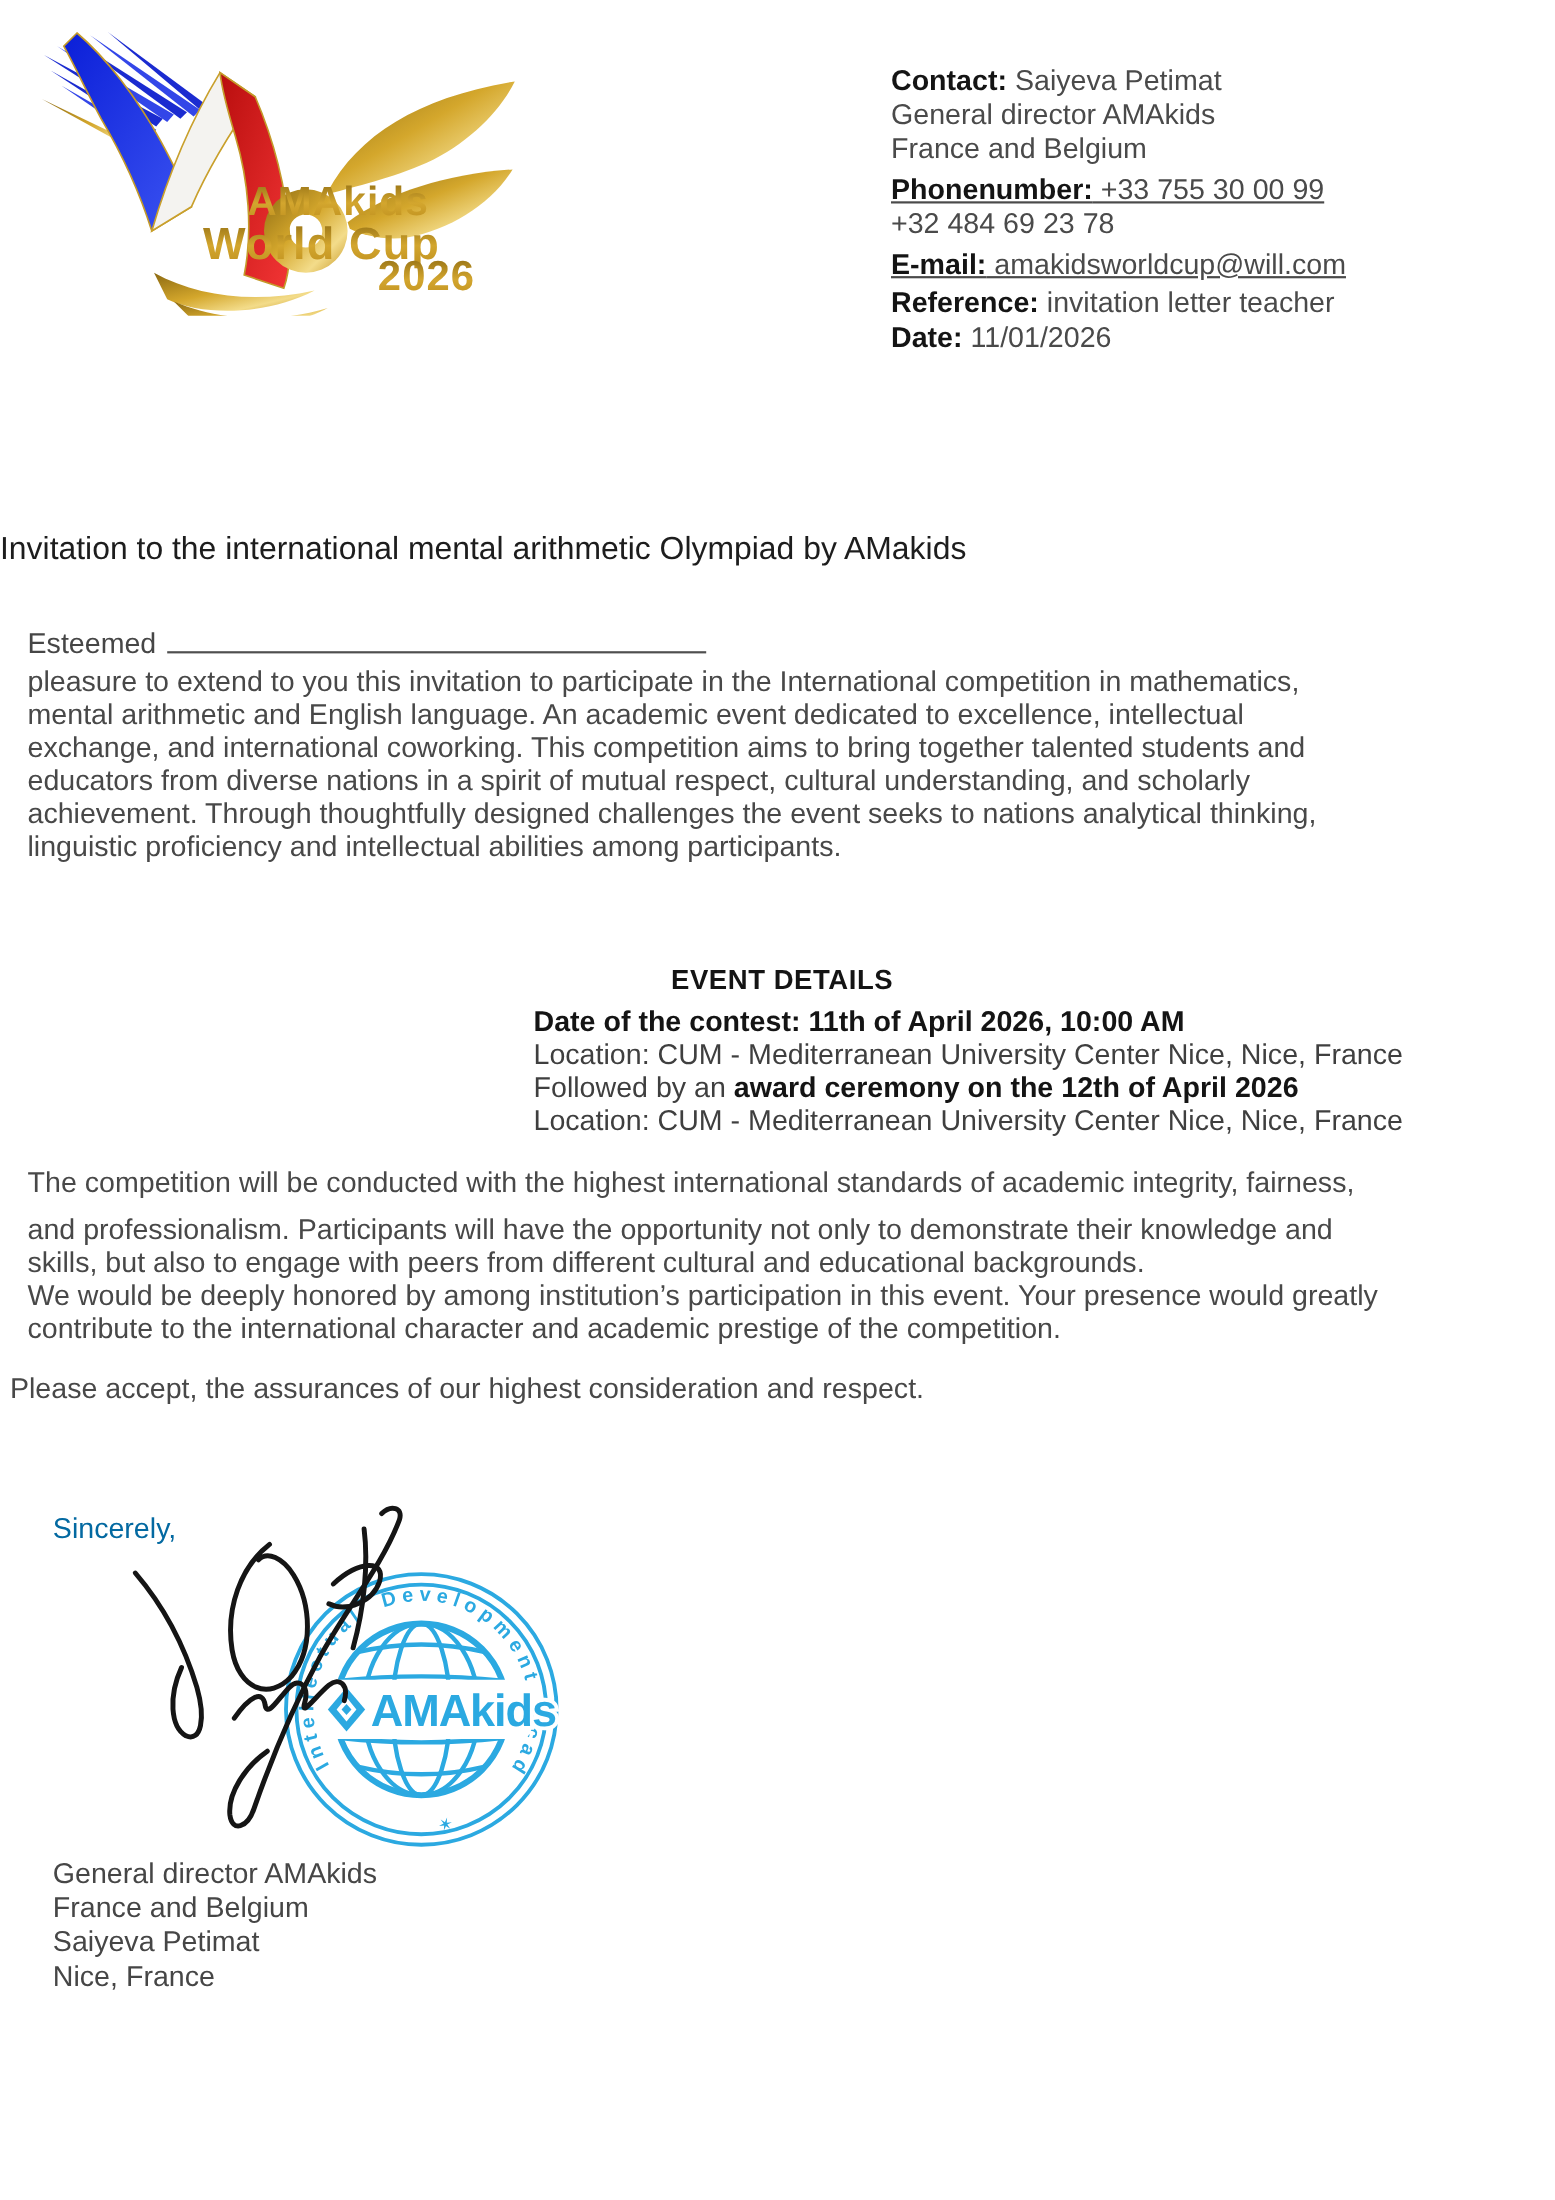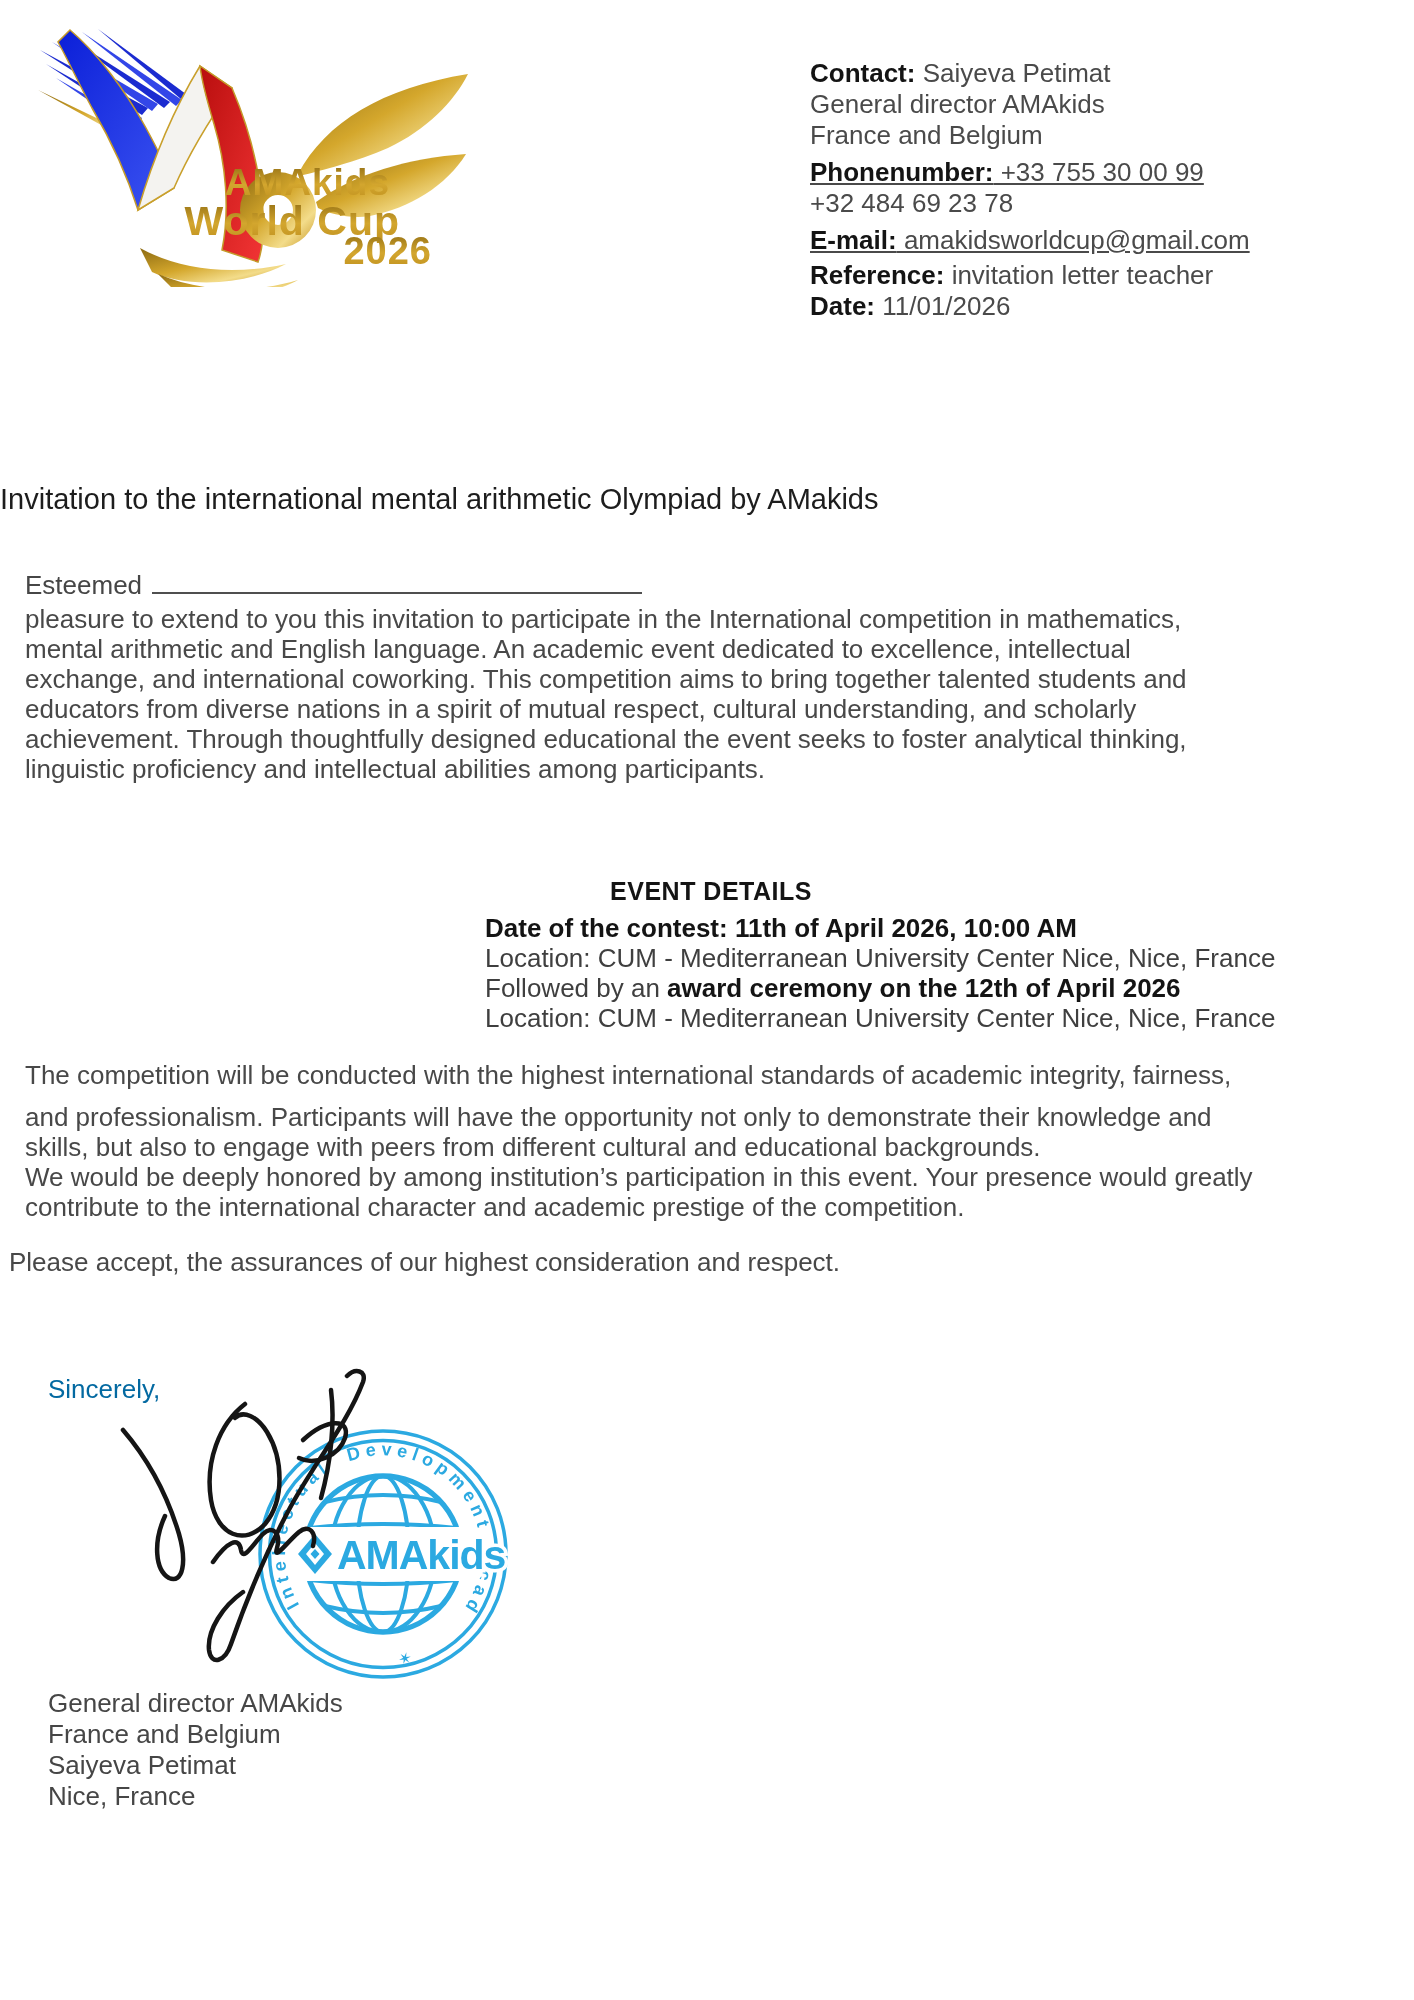--- a/index.html
+++ b/index.html
@@ -100,37 +100,37 @@
     <text x="370" y="223" text-anchor="end" font-size="41" font-weight="800" font-family="Liberation Sans, sans-serif" fill="url(#gt)" letter-spacing="1">World Cup</text>
     <text x="402" y="252" text-anchor="end" font-size="38" font-weight="800" font-family="Liberation Sans, sans-serif" fill="url(#gt)" letter-spacing="1">2026</text>
   </svg>
 
   <div class="abs contact">
     <div class="nw"><span class="lbl">Contact:</span><span> Saiyeva Petimat</span></div>
     <div class="nw">General director AMAkids</div>
     <div class="nw">France and Belgium</div>
     <div class="nw gap6"><span class="lbl">Phonenumber:</span><span> +33 755 30 00 99</span></div>
     <div class="nw">+32 484 69 23 78</div>
-    <div class="nw gap6"><span class="lbl">E-mail:</span><span> amakidsworldcup@gmail.com</span></div>
+    <div class="nw gap6"><span class="lbl">E-mail:</span><span> amakidsworldcup@will.com</span></div>
     <div class="nw gap4"><span class="lbl">Reference:</span><span> invitation letter teacher</span></div>
     <div class="nw"><span class="lbl">Date:</span><span> 11/01/2026</span></div>
   </div>
 
   <div class="abs title">Invitation to the international mental arithmetic Olympiad by AMakids</div>
 
   <div class="abs esteemed nw">
     <span>Esteemed</span><span class="blank-line"></span>
   </div>
 
   <div class="abs para para1">
       <div>pleasure to extend to you this invitation to participate in the International competition in mathematics,</div>
       <div>mental arithmetic and English language. An academic event dedicated to excellence, intellectual</div>
       <div>exchange, and international coworking. This competition aims to bring together talented students and</div>
       <div>educators from diverse nations in a spirit of mutual respect, cultural understanding, and scholarly</div>
-      <div>achievement. Through thoughtfully designed educational the event seeks to foster analytical thinking,</div>
+      <div>achievement. Through thoughtfully designed challenges the event seeks to nations analytical thinking,</div>
       <div>linguistic proficiency and intellectual abilities among participants.</div>
     </div>
 
   <div class="abs event-heading">EVENT DETAILS</div>
   <div class="abs event-lines">
     <div class="nw b">Date of the contest: 11th of April 2026, 10:00 AM</div>
     <div class="nw">Location: CUM - Mediterranean University Center Nice, Nice, France</div>
     <div class="nw"><span>Followed by an </span><span class="b">award ceremony on the 12th of April 2026</span></div>
     <div class="nw">Location: CUM - Mediterranean University Center Nice, Nice, France</div>
   </div>

